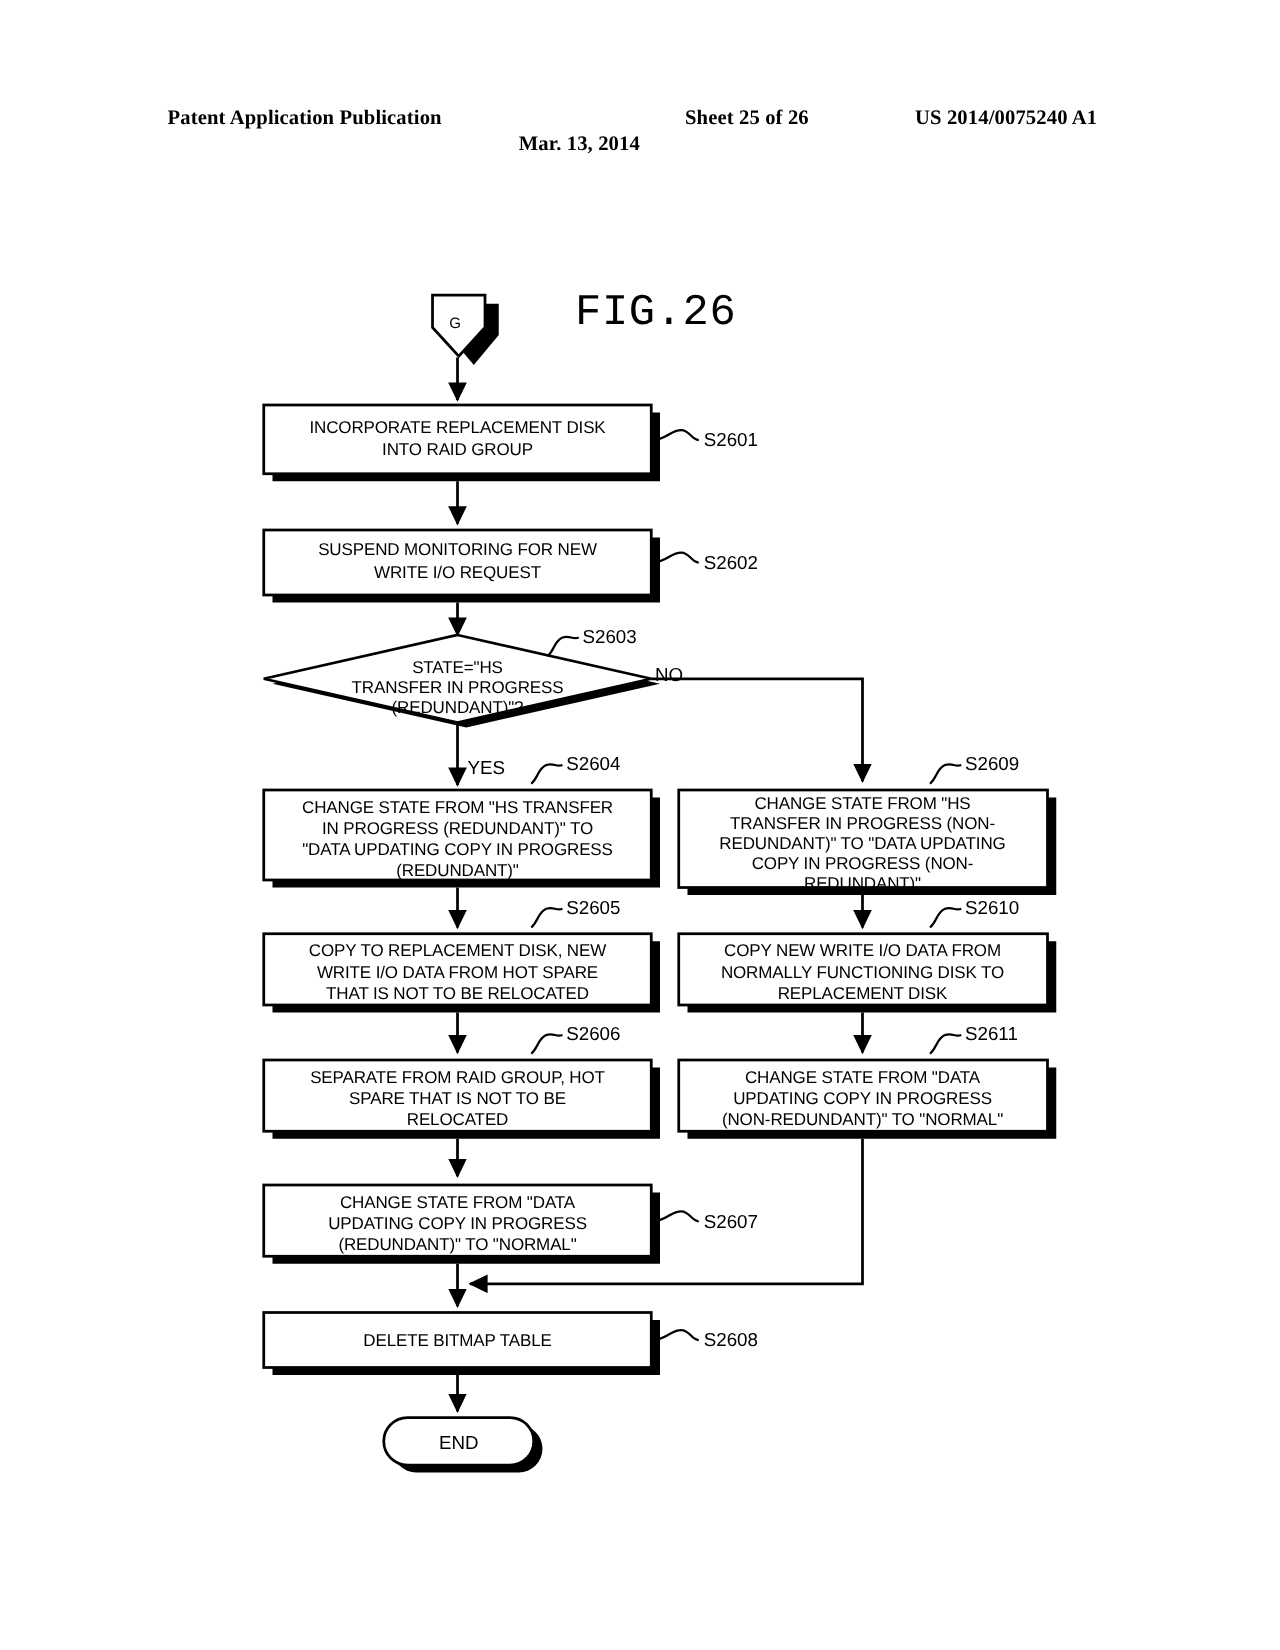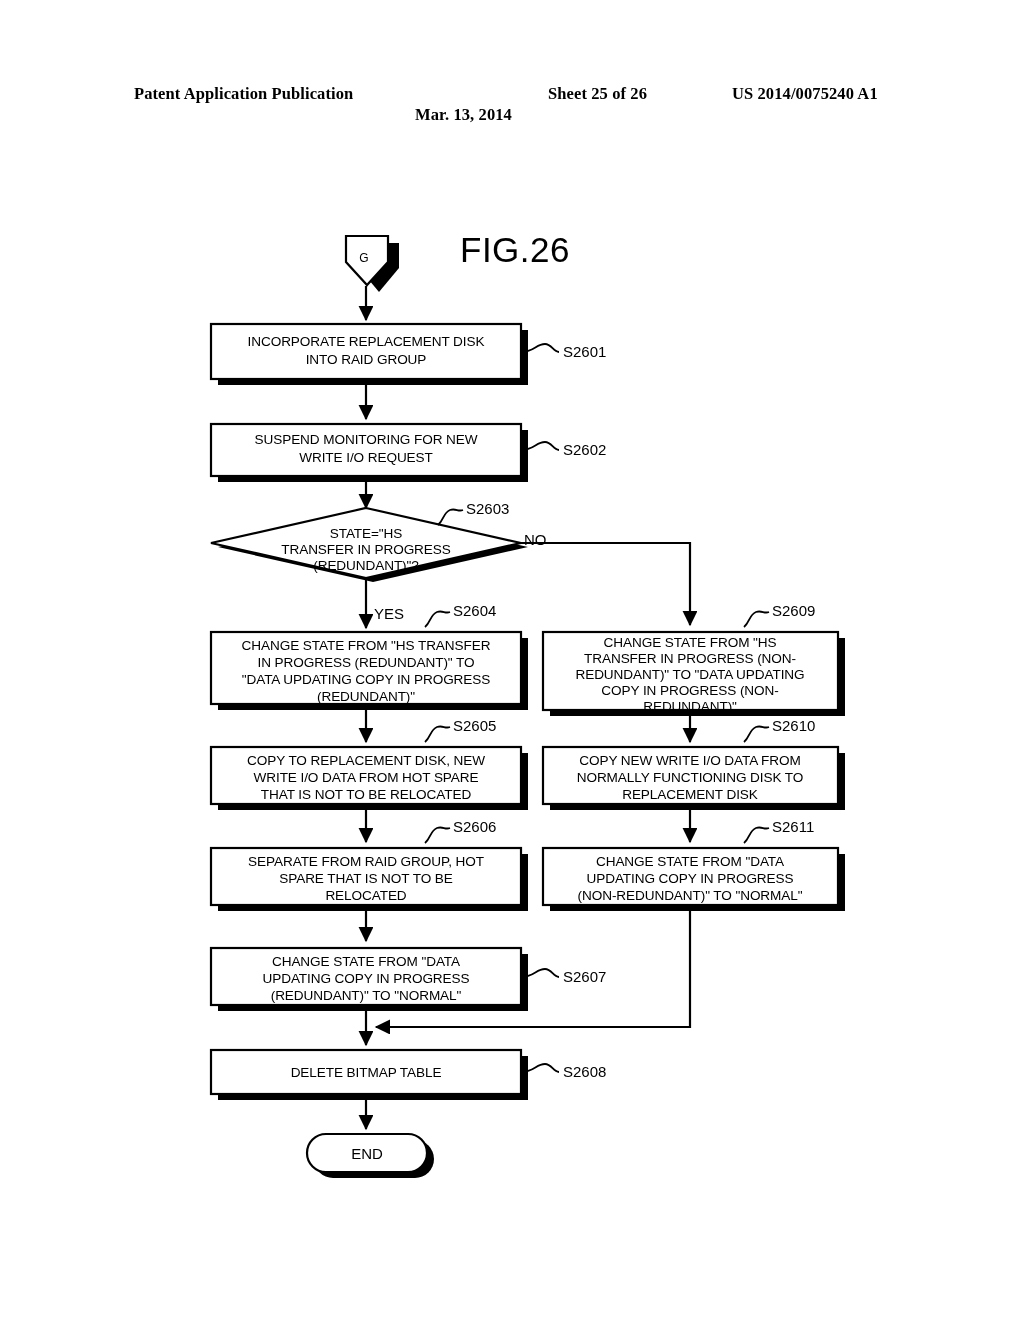--- a/index.html
+++ b/index.html
@@ -25,21 +25,21 @@
   }
   .hdr .h1{position:absolute;left:134px;}
   .hdr .h2{position:absolute;left:415px;margin-top:21px;}
   .hdr .h3{position:absolute;left:548px;}
   .hdr .h4{position:absolute;left:732px;}
 
   
   .figtitle{
     position:absolute;left:460px;top:230px;
     font-size:35px;letter-spacing:.5px;
-    font-family:Liberation Sans, sans-serif;
+    font-family:Liberation Mono, monospace;
   }
 
   
   svg.flow{position:absolute;left:0;top:0;width:1024px;height:1320px;}
 
   
   .btxt{
     font-family:"Liberation Sans", sans-serif;
     font-size:13.6px;
     fill:#000;

